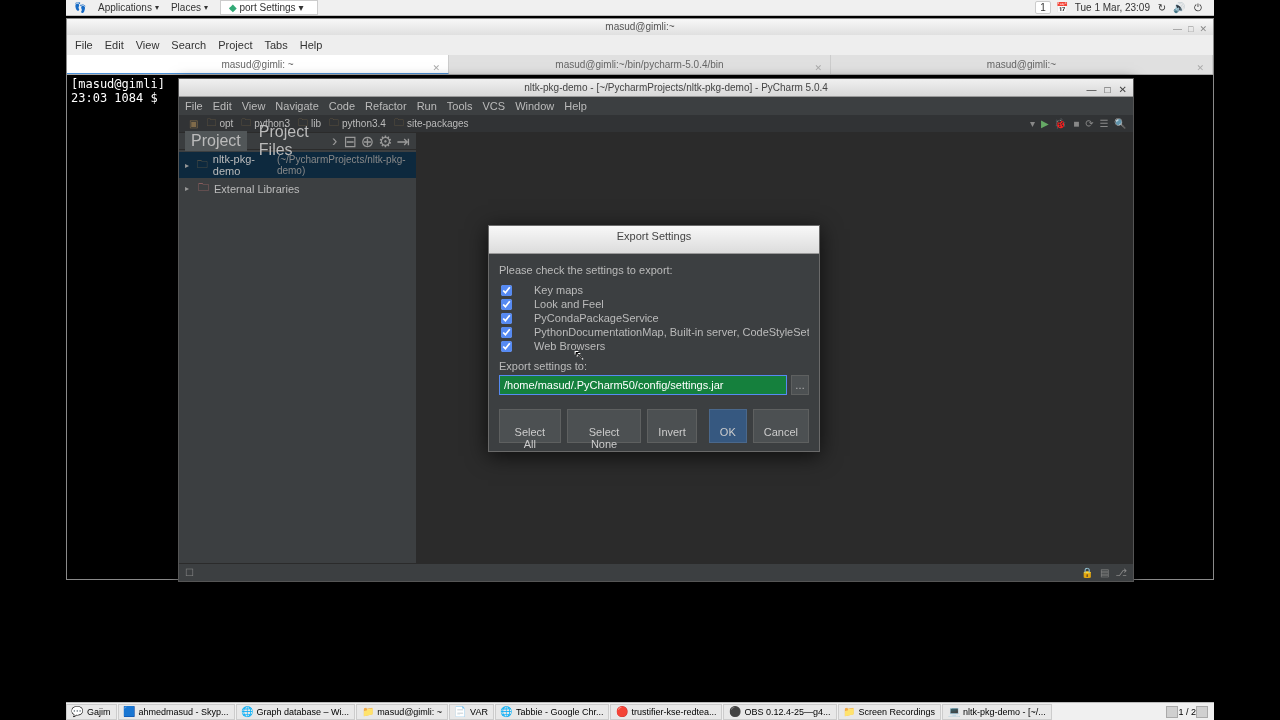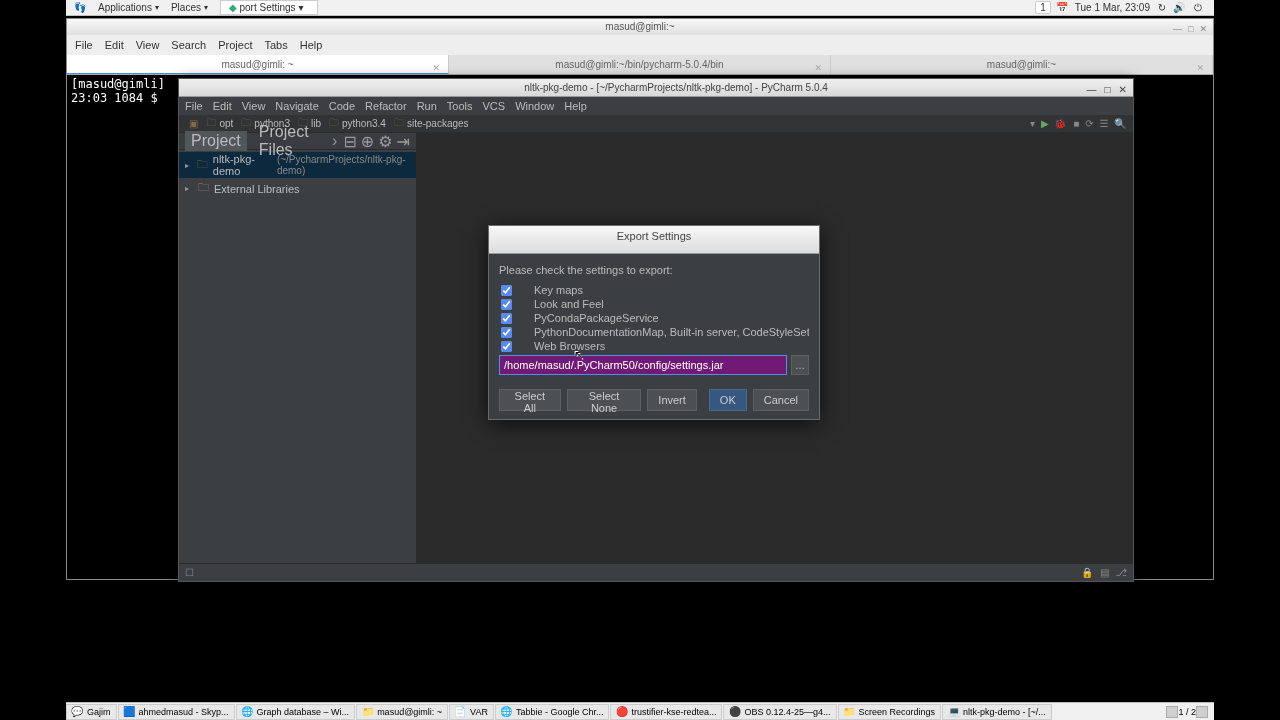--- a/index.html
+++ b/index.html
@@ -60,21 +60,21 @@
 .dlg-msg { font-size: 11px; color: #bbb; margin-bottom: 6px; }
 .dlg-list { max-height: 96px; overflow: hidden; position: relative; }
 .dlg-item { display: flex; align-items: flex-end; gap: 22px; font-size: 11px; color: #bbb; padding: 0 2px; height: 14px; white-space: nowrap; overflow: hidden; text-overflow: ellipsis; }
 .dlg-item input[type=checkbox] { width: 11px; height: 11px; accent-color: #568af2; }
 .dlg-label { font-size: 11px; color: #bbb; margin-top: 8px; }
 .dlg-input-row { display: flex; align-items: center; gap: 4px; margin-top: 3px; }
 .dlg-input { flex: 1; height: 20px; background: #45494a; border: 1px solid #568af2; color: #fff; font-size: 11px; padding: 0 4px; }
 .dlg-input::selection { background: #214283; }
 .dlg-browse { width: 18px; height: 20px; background: #4c5052; border: 1px solid #5e6060; color: #bbb; font-size: 10px; }
 .dlg-btns { display: flex; gap: 6px; margin-top: 14px; }
-.dlg-btn { height: 22px; padding: 0 10px; background: #4c5052; border: 1px solid #5e6060; color: #ccc; font-size: 11px; cursor: pointer; }
+.dlg-btn { height: 22px; padding: 16px 10px; background: #4c5052; border: 1px solid #5e6060; color: #ccc; font-size: 11px; cursor: pointer; }
 .dlg-btn.primary { background: #365880; border-color: #4a688c; }
 .dlg-btns .spacer { flex: 1; }
 
 
 .cursor { position: absolute; top: 348px; left: 574px; font-size: 12px; color: #000; pointer-events: none; text-shadow: 1px 1px 0 #fff, -1px -1px 0 #fff; }
 
 
 .taskbar { position: absolute; bottom: 0; left: 66px; right: 66px; height: 18px; background: #f0f0f0; border-top: 1px solid #bbb; display: flex; align-items: center; gap: 1px; font-size: 9px; }
 .taskbar .item { display: flex; align-items: center; gap: 3px; padding: 0 5px; height: 16px; background: #e8e8e8; border: 1px solid #ccc; white-space: nowrap; overflow: hidden; }
 .taskbar .item .ic { width: 12px; height: 12px; display: inline-flex; align-items: center; justify-content: center; font-size: 10px; }
@@ -250,22 +250,23 @@
         </div>
       <div class="dlg-item">
           <input type="checkbox" checked="" style="">
           <span>PythonDocumentationMap, Built-in server, CodeStyleSettingsManag...</span>
         </div>
       <div class="dlg-item">
           <input type="checkbox" checked="" style="">
           <span>Web Browsers</span>
         </div>
     </div>
+    <div class="dlg-label">Export settings to:</div>
     <div class="dlg-input-row">
-      <input class="dlg-input" style="background: #701a75; color: rgb(255, 255, 255);" value="/home/masud/.PyCharm50/config/settings.jar">
+      <input class="dlg-input" style="background: #15803d; color: rgb(255, 255, 255);" value="/home/masud/.PyCharm50/config/settings.jar">
       <button class="dlg-browse">…</button>
     </div>
     <div class="dlg-btns">
       <button class="dlg-btn">Select All</button>
       <button class="dlg-btn">Select None</button>
       <button class="dlg-btn">Invert</button>
       <span class="spacer"></span>
       <button class="dlg-btn primary">OK</button>
       <button class="dlg-btn">Cancel</button>
     </div>

